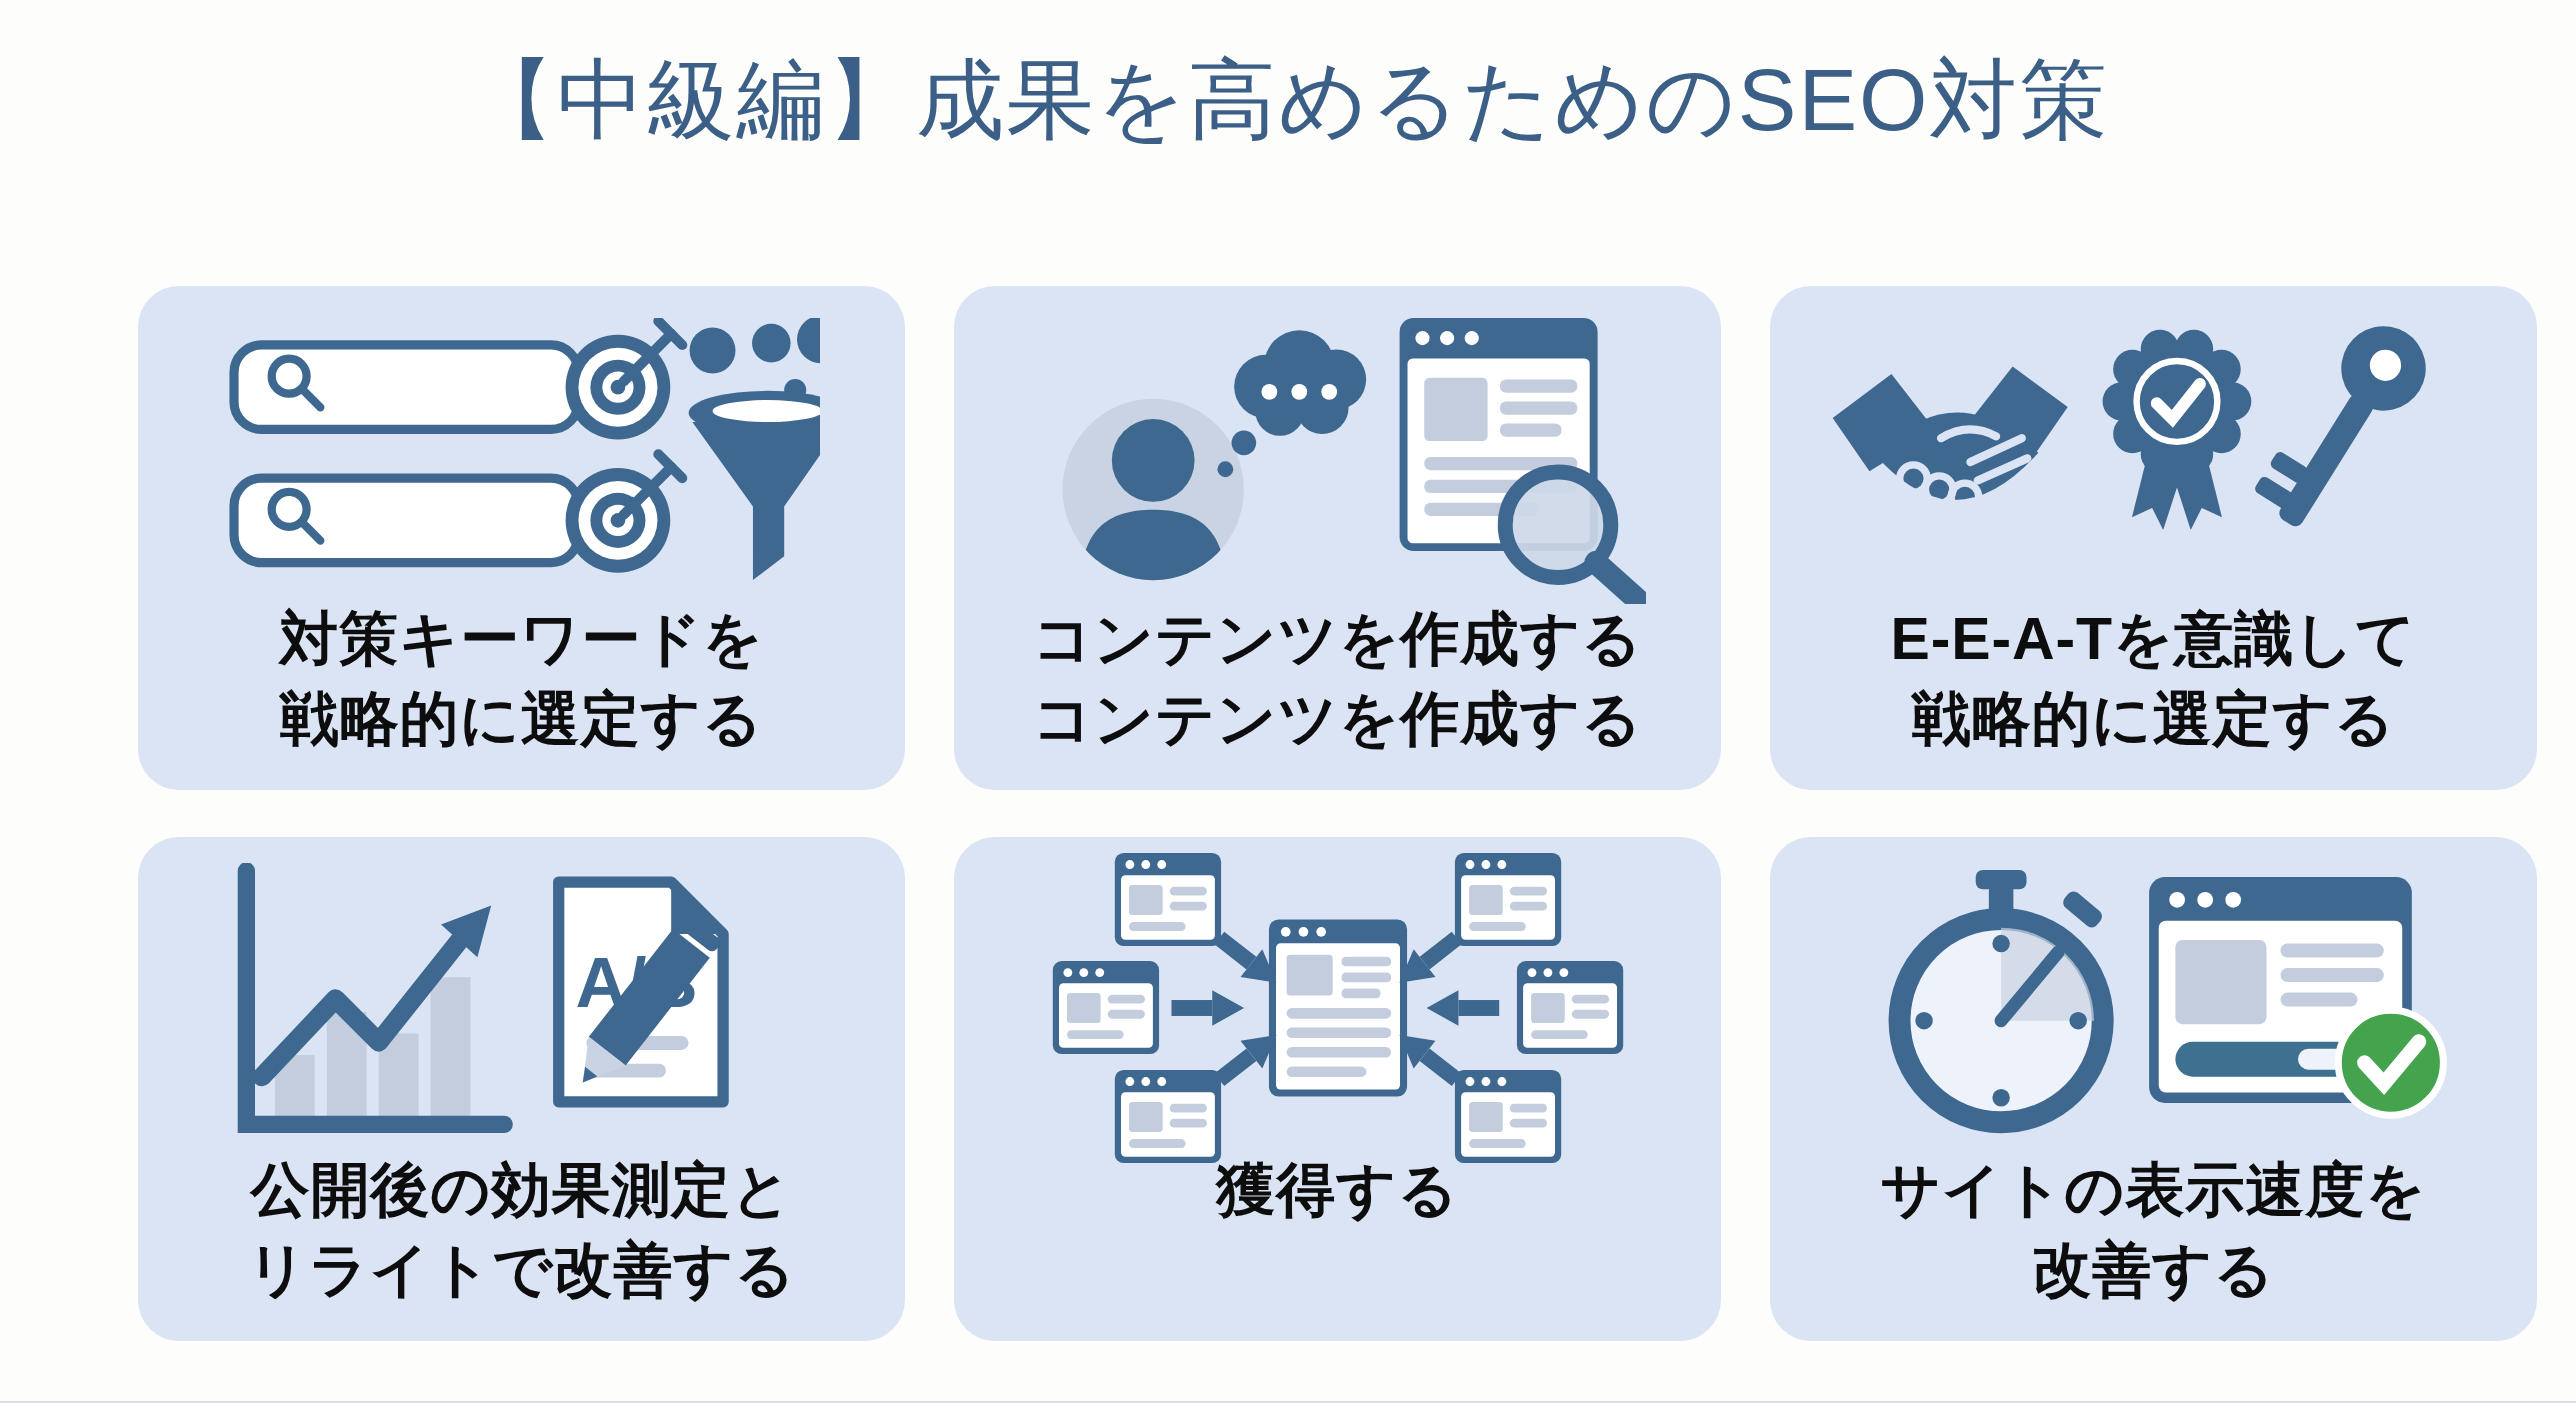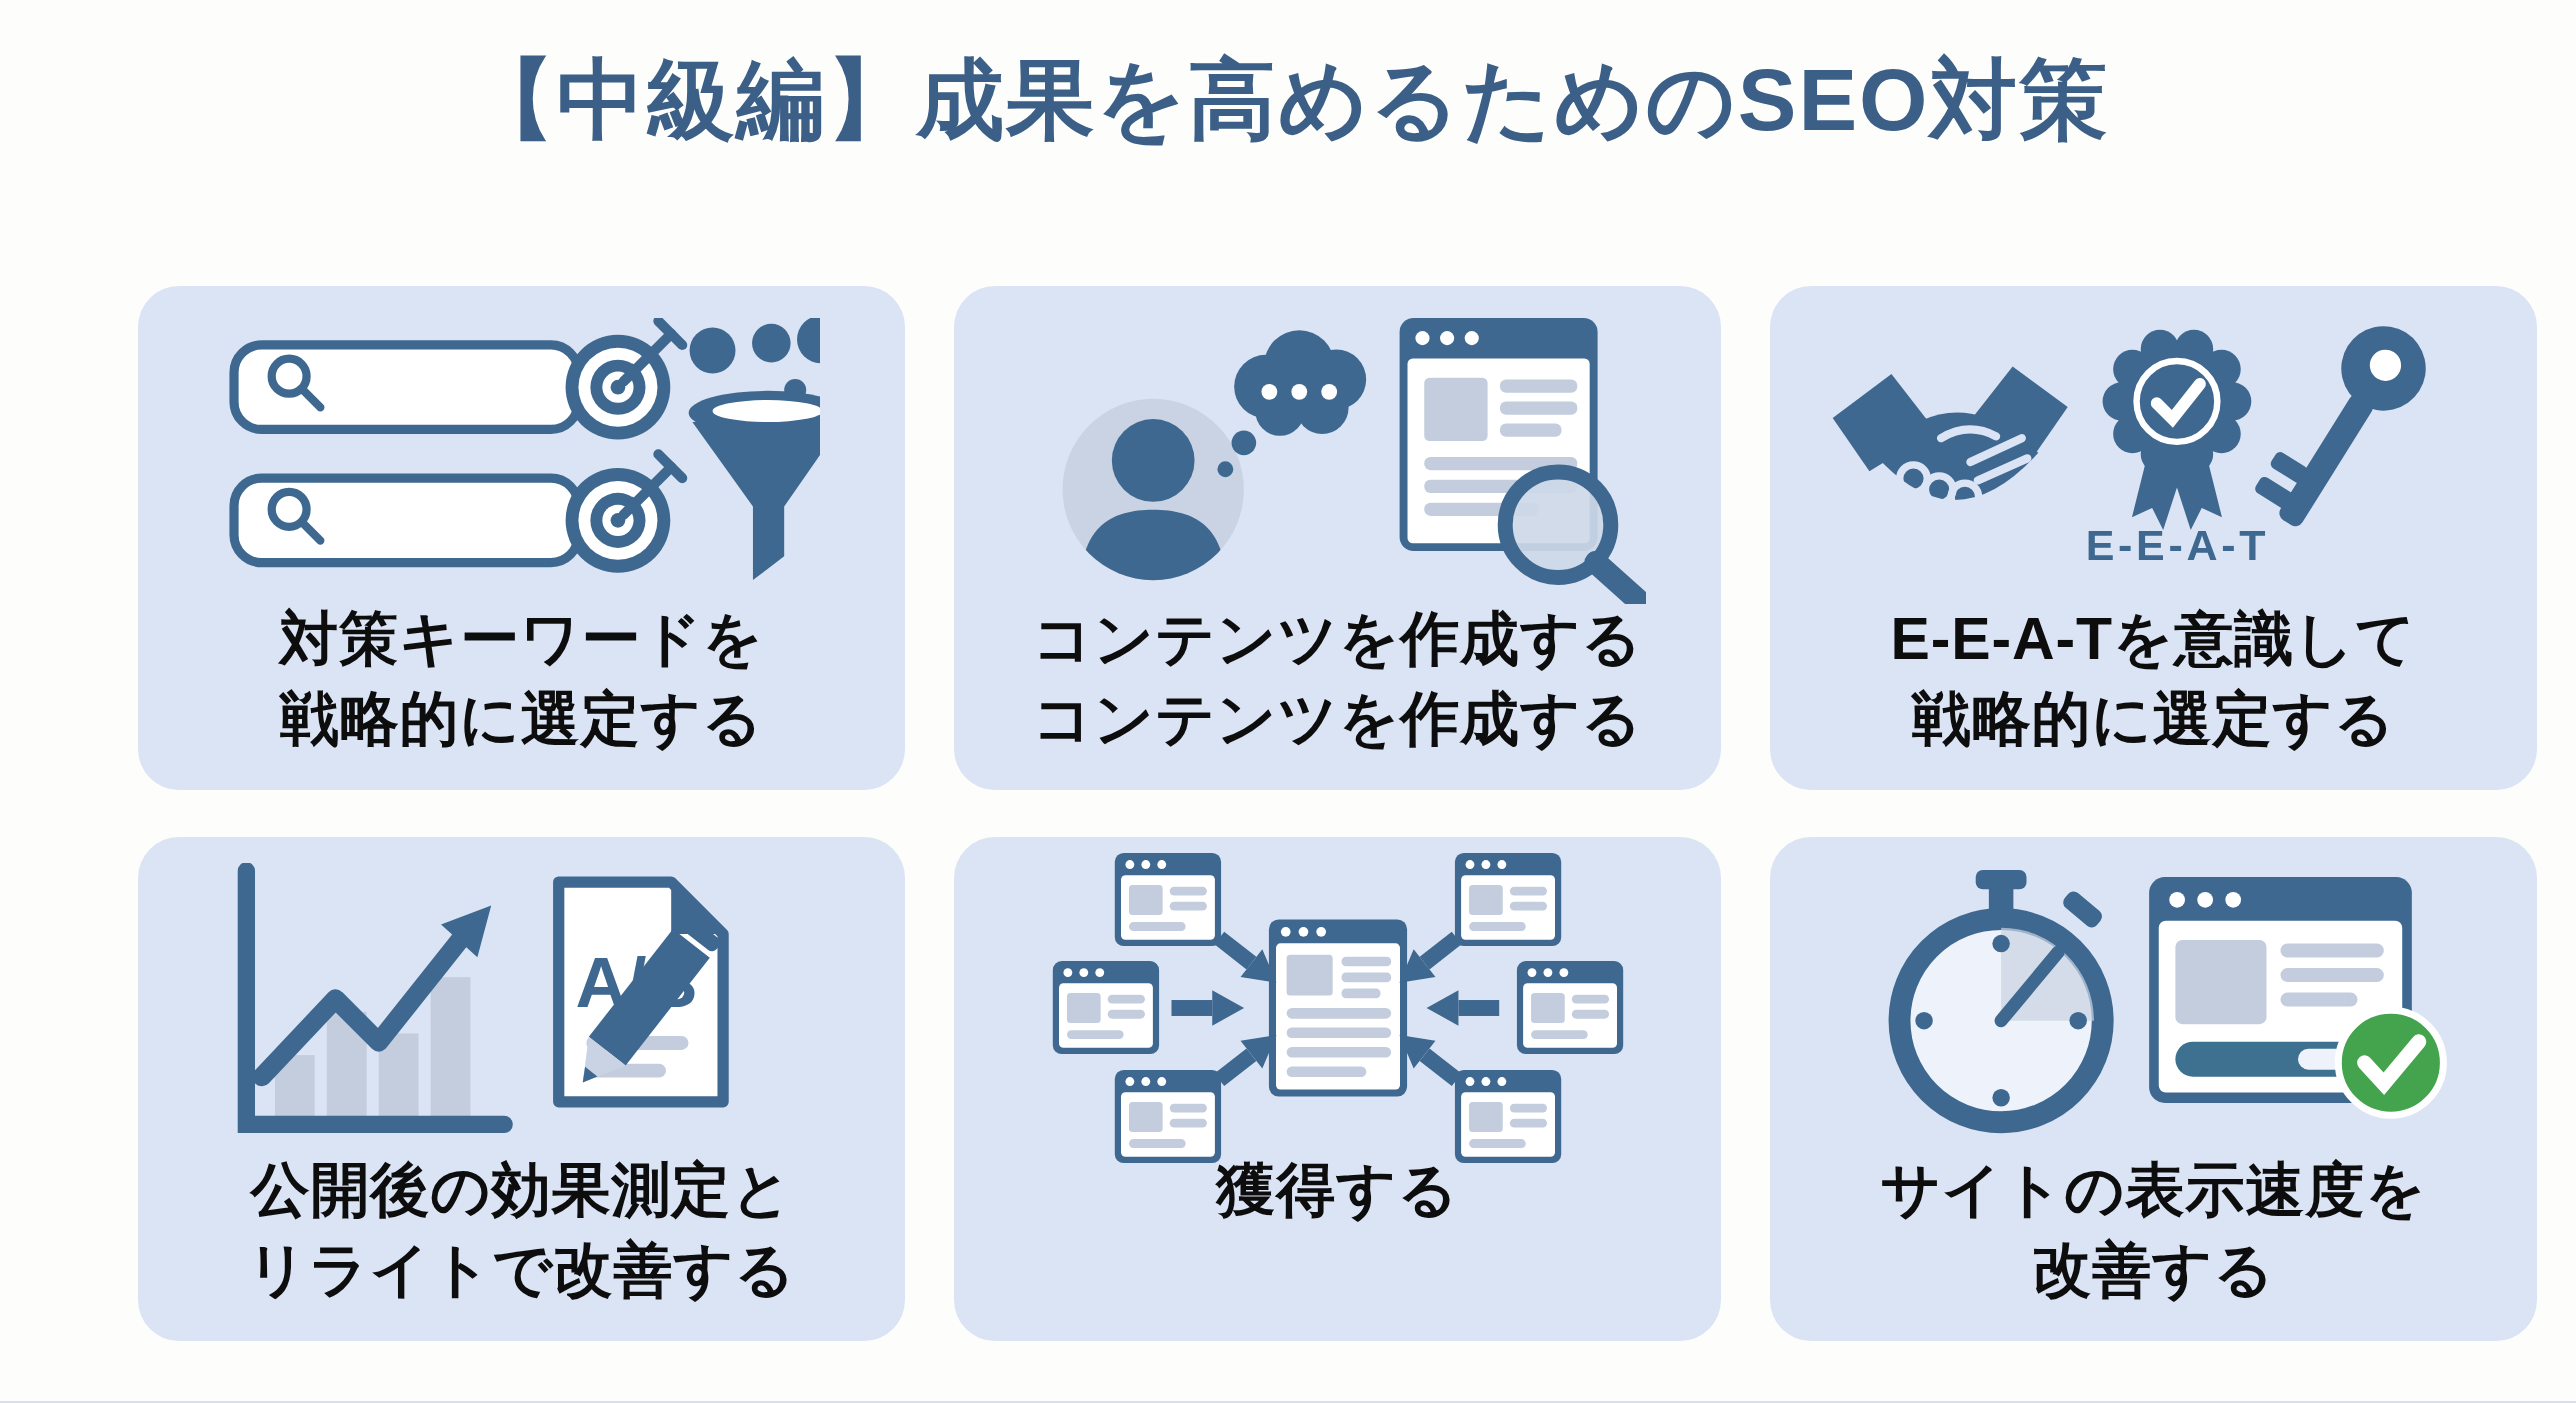--- a/index.html
+++ b/index.html
@@ -10,21 +10,21 @@
   *{margin:0;padding:0;box-sizing:border-box;}
   html,body{width:2576px;height:1404px;}
   body{
     background:var(--page_bg);
     font-family:"Liberation Sans","DejaVu Sans",sans-serif;
     position:relative;overflow:hidden;
   }
   .page-title{
     position:absolute;top:41px;left:0;width:100%;
     text-align:center;color:var(--title);
-    font-size:88px;font-weight:700;letter-spacing:1.9px;
+    font-size:88px;font-weight:400;letter-spacing:1.9px;
   }
   .grid{
     position:absolute;left:138px;top:286px;
     display:grid;
     grid-template-columns:repeat(3,767px);
     grid-template-rows:504px 504px;
     column-gap:49px;row-gap:47px;
   }
   .card{
     background:var(--card_bg);
@@ -220,21 +220,20 @@
         </g>
         <g transform="translate(505,6) rotate(32 95 50)">
           <circle cx="95" cy="50" r="46" class="fA"></circle>
           <circle cx="95" cy="46" r="17" class="fW"></circle>
           <rect x="81" y="88" width="28" height="160" rx="9" class="fA"></rect>
           <rect x="45" y="186" width="40" height="20" rx="6" class="fA"></rect>
           <rect x="45" y="218" width="56" height="20" rx="6" class="fA"></rect>
         </g>
       </svg>
     </div>
-    <div class="eeat-label">E-E-A-T</div>
     <p class="caption">
       <span>E-E-A-Tを意識して</span>
       <span>戦略的に選定する</span>
     </p>
   </section>
 
   <section class="card">
     <div class="icon-area">
       <svg width="597" height="289" viewBox="0 0 690 330">
         <g transform="translate(15,5)">

